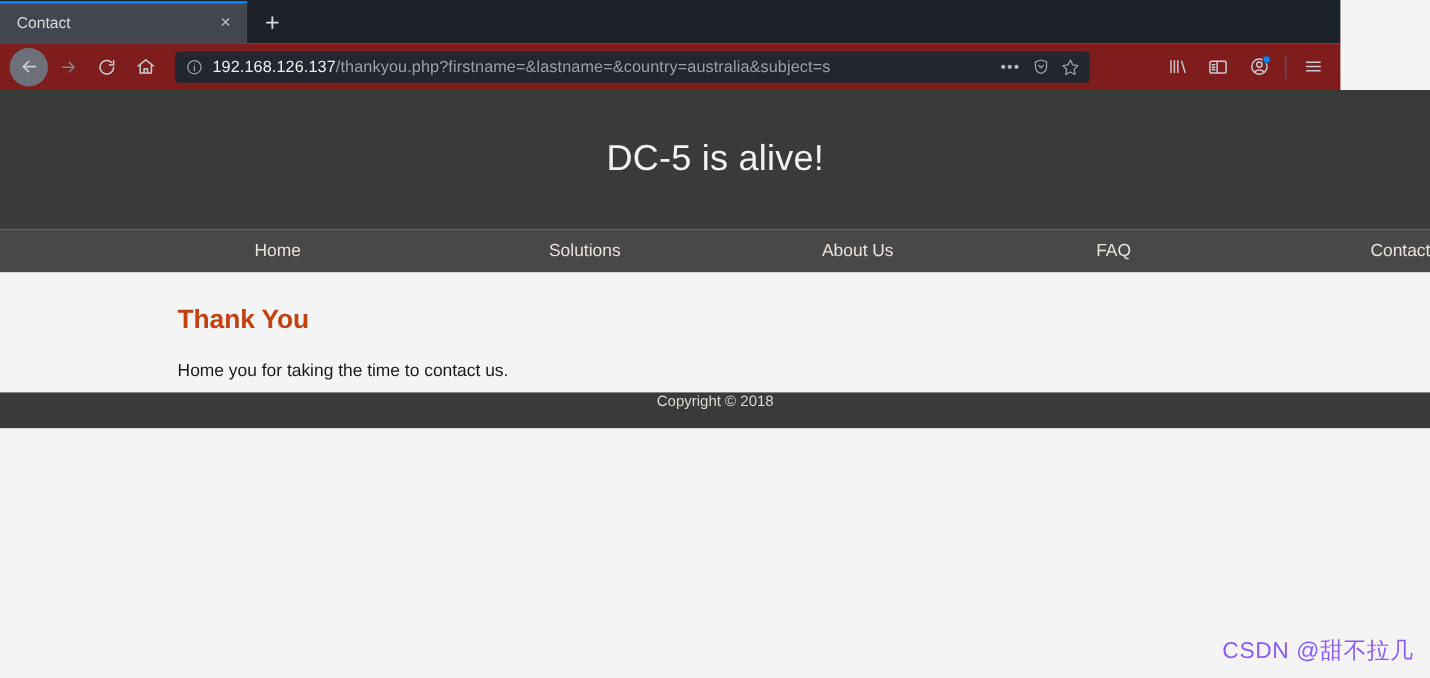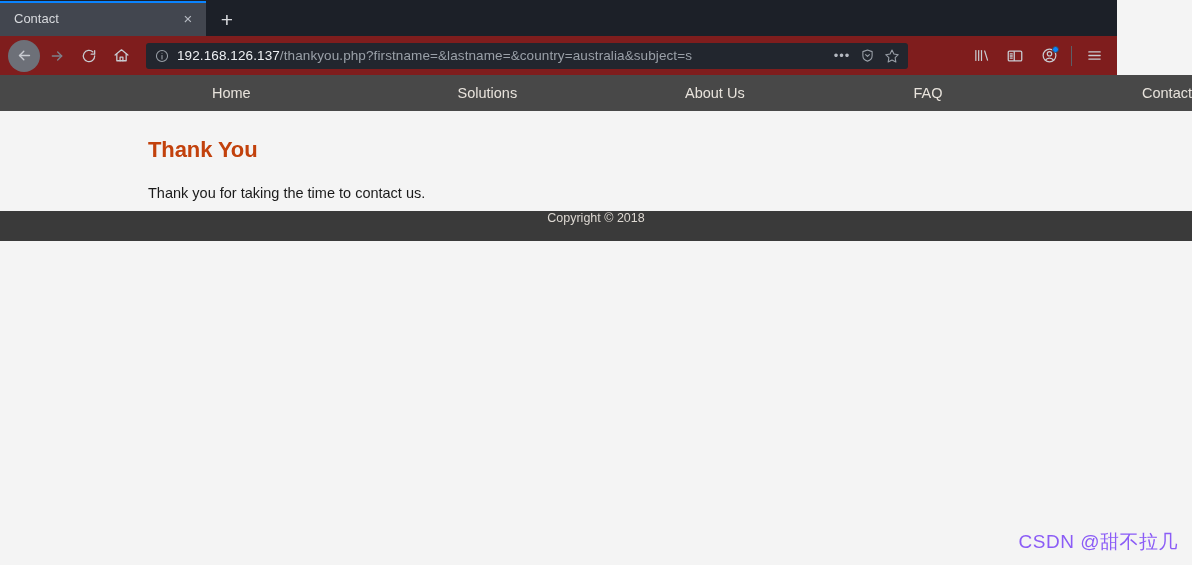--- a/index.html
+++ b/index.html
@@ -343,20 +343,23 @@
           <line x1="4" y1="7" x2="20" y2="7"></line>
             <line x1="4" y1="12" x2="20" y2="12"></line>
             <line x1="4" y1="17" x2="20" y2="17"></line>
         </svg>
       </div>
     </div>
   </div>
 
   <div class="viewport">
 
+    <div class="site-header">
+      <h1 class="site-title">DC-5 is alive!</h1>
+    </div>
 
     <nav class="site-nav">
       <div class="nav-item">
         <a class="nav-link">Home</a>
       </div>
       <div class="nav-item">
         <a class="nav-link">Solutions</a>
       </div>
       <div class="nav-item">
         <a class="nav-link">About Us</a>
@@ -364,21 +367,21 @@
       <div class="nav-item">
         <a class="nav-link">FAQ</a>
       </div>
       <div class="nav-item">
         <a class="nav-link">Contact</a>
       </div>
     </nav>
 
     <main class="site-main">
       <h2 class="main-heading">Thank You</h2>
-      <p class="main-text">Thank you for taking the time to contact us.</p>
+      <p class="main-text">Home you for taking the time to contact us.</p>
     </main>
 
     <footer class="site-footer">
       <span class="footer-text">Copyright © 2018</span>
     </footer>
 
     <div class="page-rest"></div>
 
     <div class="watermark">CSDN @甜不拉几</div>
   </div>

